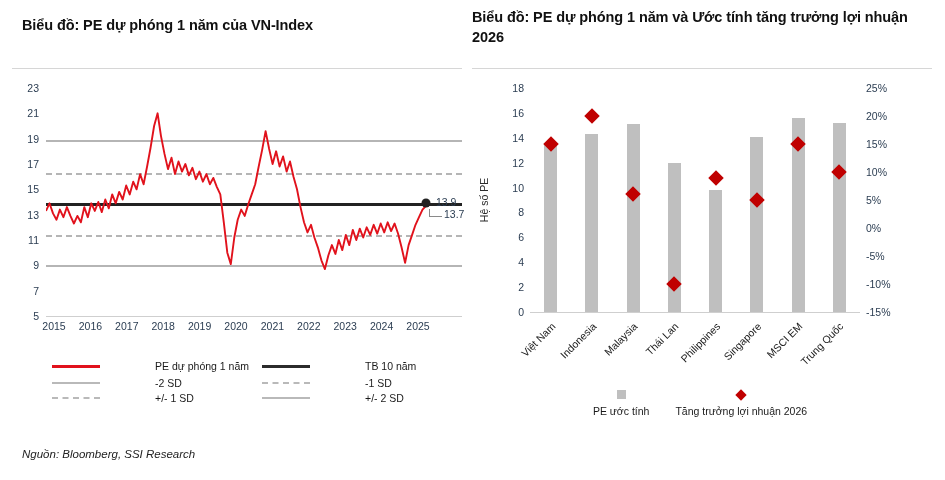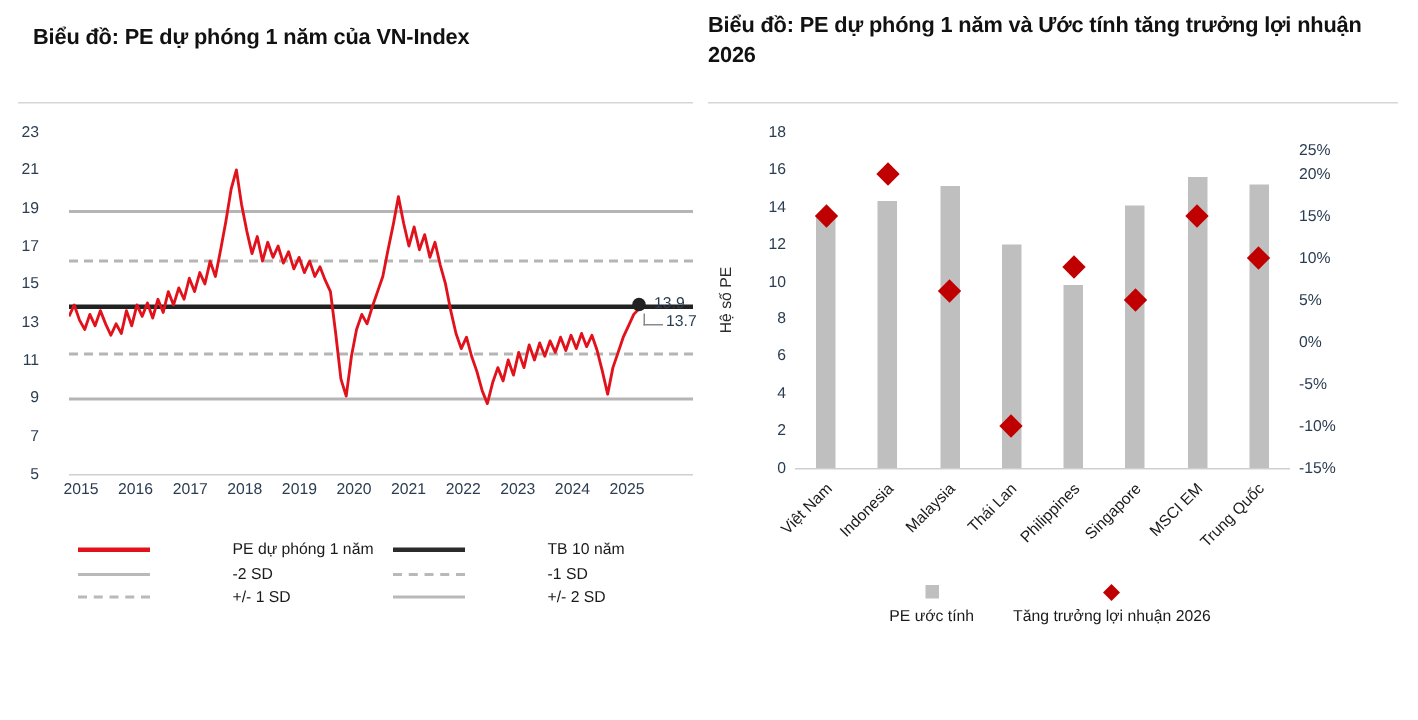--- a/index.html
+++ b/index.html
@@ -19,21 +19,21 @@
   #left-title{left:22px;top:16px;width:420px;}
   #right-title{left:472px;top:8px;width:450px;}
 
   .title-rule{position:absolute;height:1px;background:#d6d6d6;}
   #left-rule{left:12px;top:68px;width:450px;}
   #right-rule{left:472px;top:68px;width:460px;}
 
   .plot{position:absolute;}
   
   #left-plot{left:12px;top:88px;width:450px;height:258px;}
-  .ytick{position:absolute;right:16px;font-size:10.5px;color:#2b3d52;
+  .ytick{position:absolute;right:3px;font-size:10.5px;color:#2b3d52;
          transform:translateY(-50%);text-align:right;width:24px;}
   #left-yaxis{position:absolute;left:0;top:0;width:30px;height:228px;}
   #left-area{position:absolute;left:34px;top:0;right:0;height:228px;}
   .hline{position:absolute;left:0;right:0;height:2px;}
   .hline.solid-gray{background:#b5b5b5;}
   .hline.solid-black{background:#222;height:2.5px;}
   .dash-line{position:absolute;left:0;right:0;height:0;
              border-top:2px dashed #b5b5b5;}
   .axis-base{position:absolute;left:34px;right:0;height:1px;background:#cfcfcf;}
   .xtick{position:absolute;font-size:10.5px;color:#2b3d52;
@@ -150,20 +150,21 @@
       <div class="lg-row" style="left: 40px; top: 32px;">
         <span class="lg-swatch" style="border-top: 2.5px dashed rgb(185, 185, 185);"></span>
         <span class="lg-label">+/- 1 SD</span>
       </div>
       <div class="lg-row" style="left: 250px; top: 32px;">
         <span class="lg-swatch" style="border-top: 2.5px solid rgb(185, 185, 185);"></span>
         <span class="lg-label">+/- 2 SD</span>
       </div>
     </div>
 
+  <div class="source">Nguồn: Bloomberg, SSI Research</div>
 </div>
 
 <div class="panel" id="right-panel">
 </div>
 <div class="chart-title" id="right-title">Biểu đồ: PE dự phóng 1 năm và Ước tính tăng trưởng lợi nhuận 2026</div>
 <div class="title-rule" id="right-rule"></div>
 
 <div class="plot" id="right-plot">
   <div id="r-axis-left">
       <div class="rytick left" style="top: 224px;">0</div>
@@ -179,21 +180,21 @@
     </div>
   <div id="r-axis-right">
       <div class="rytick right" style="top: 224px;">-15%</div>
       <div class="rytick right" style="top: 196px;">-10%</div>
       <div class="rytick right" style="top: 168px;">-5%</div>
       <div class="rytick right" style="top: 140px;">0%</div>
       <div class="rytick right" style="top: 112px;">5%</div>
       <div class="rytick right" style="top: 84px;">10%</div>
       <div class="rytick right" style="top: 56px;">15%</div>
       <div class="rytick right" style="top: 28px;">20%</div>
-      <div class="rytick right" style="top: 0px; margin-top: 12px;">25%</div>
+      <div class="rytick right" style="top: 0px;">25%</div>
     </div>
   <div class="axis-title" id="ytitle-left">Hệ số PE</div>
 
   <div id="bars-area">
       <div class="bar" style="left: 14.125px; width: 13px; height: 168px;"></div>
       <div class="diamond" style="left: 20.625px; top: 56px;"></div>
       <div class="bar" style="left: 55.375px; width: 13px; height: 177.956px;"></div>
       <div class="diamond" style="left: 61.875px; top: 28px;"></div>
       <div class="bar" style="left: 96.625px; width: 13px; height: 187.911px;"></div>
       <div class="diamond" style="left: 103.125px; top: 106.4px;"></div>

